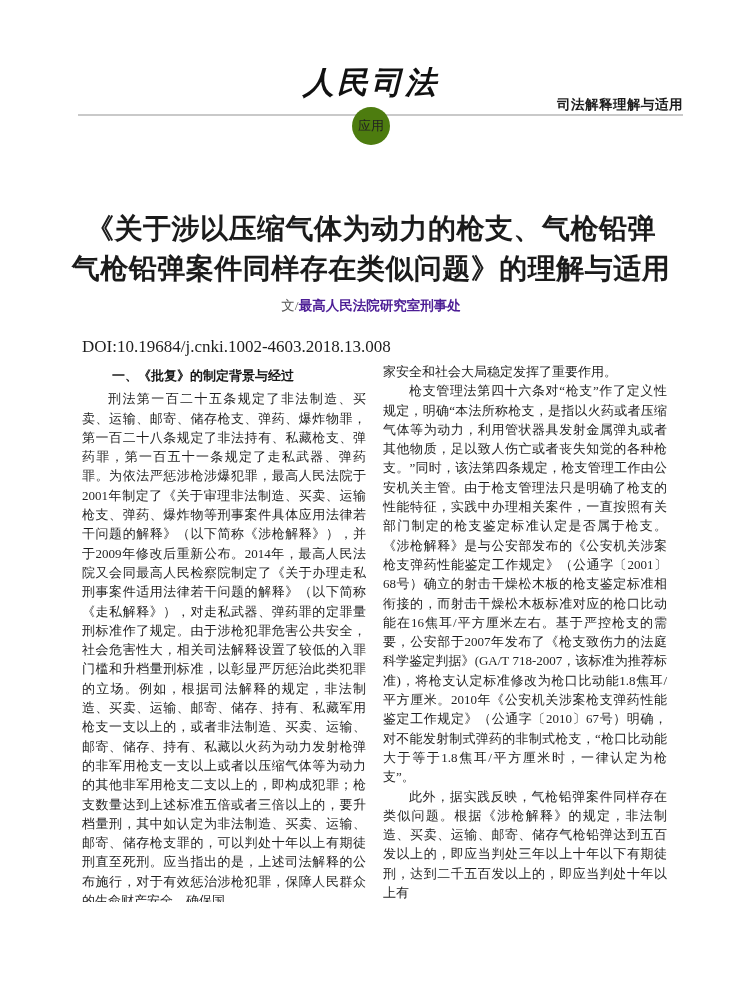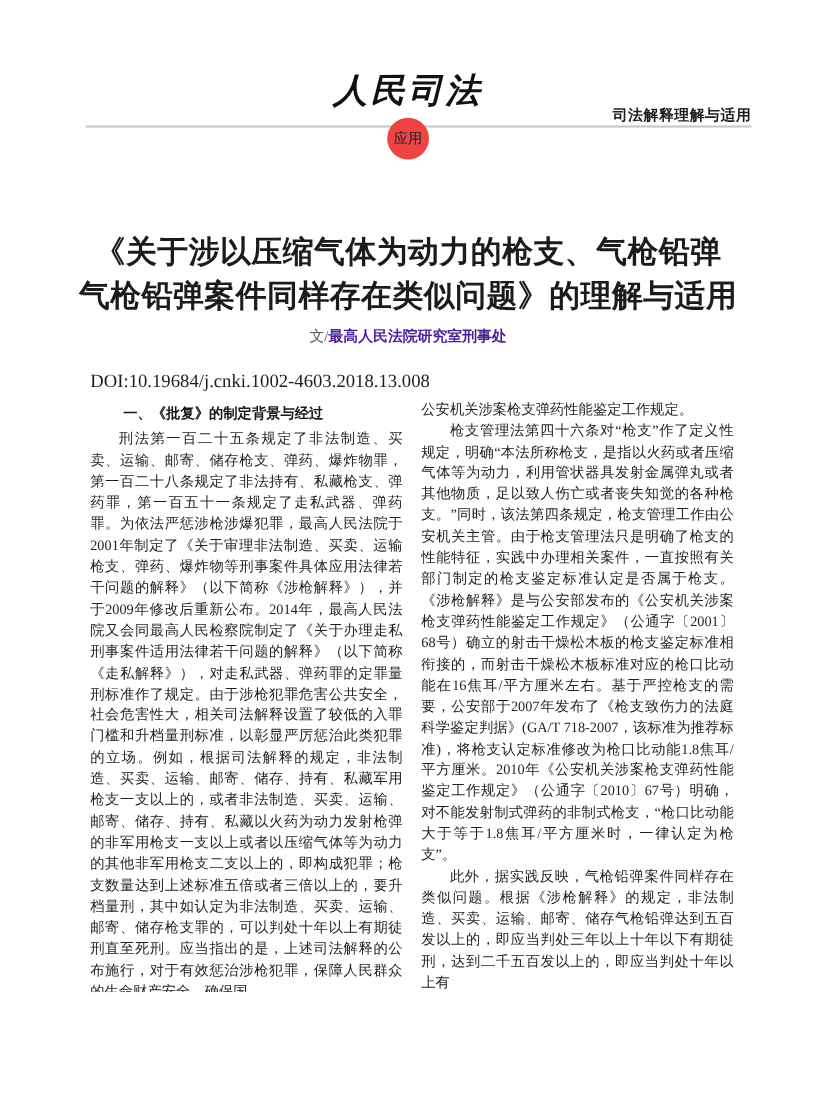--- a/index.html
+++ b/index.html
@@ -37,21 +37,21 @@
   .header-rule {
     position: absolute;
     top: 114px; left: 78px; width: 605px; height: 2px;
     background: #c9c9c9;
   }
   .app-badge {
     position: absolute;
     top: 107px; left: 352px;
     width: 38px; height: 38px;
     border-radius: 50%;
-    background: #ef4444;
+    background: #4d7c0f;
     display: flex; align-items: center; justify-content: center;
     font-family: "Liberation Sans", sans-serif;
     font-size: 13px;
     color: #222222;
     z-index: 2;
   }
 
   
   .article-title {
     position: absolute;
@@ -165,21 +165,21 @@
     <span class="prefix">文/</span><span class="name">最高人民法院研究室刑事处</span>
   </div>
   <div class="doi-line">DOI:10.19684/j.cnki.1002-4603.2018.13.008</div>
 
   <div class="body-wrap">
     <div class="text-col">
         <h3 class="body-heading">一、《批复》的制定背景与经过</h3>
         <p class="indent">刑法第一百二十五条规定了非法制造、买卖、运输、邮寄、储存枪支、弹药、爆炸物罪，第一百二十八条规定了非法持有、私藏枪支、弹药罪，第一百五十一条规定了走私武器、弹药罪。为依法严惩涉枪涉爆犯罪，最高人民法院于2001年制定了《关于审理非法制造、买卖、运输枪支、弹药、爆炸物等刑事案件具体应用法律若干问题的解释》（以下简称《涉枪解释》），并于2009年修改后重新公布。2014年，最高人民法院又会同最高人民检察院制定了《关于办理走私刑事案件适用法律若干问题的解释》（以下简称《走私解释》），对走私武器、弹药罪的定罪量刑标准作了规定。由于涉枪犯罪危害公共安全，社会危害性大，相关司法解释设置了较低的入罪门槛和升档量刑标准，以彰显严厉惩治此类犯罪的立场。例如，根据司法解释的规定，非法制造、买卖、运输、邮寄、储存、持有、私藏军用枪支一支以上的，或者非法制造、买卖、运输、邮寄、储存、持有、私藏以火药为动力发射枪弹的非军用枪支一支以上或者以压缩气体等为动力的其他非军用枪支二支以上的，即构成犯罪；枪支数量达到上述标准五倍或者三倍以上的，要升档量刑，其中如认定为非法制造、买卖、运输、邮寄、储存枪支罪的，可以判处十年以上有期徒刑直至死刑。应当指出的是，上述司法解释的公布施行，对于有效惩治涉枪犯罪，保障人民群众的生命财产安全，确保国</p>
       </div>
     <div class="text-col">
-        <p class="">公安机关涉案枪支弹药性能鉴定工作规定。</p>
+        <p class="">家安全和社会大局稳定发挥了重要作用。</p>
         <p class="indent">枪支管理法第四十六条对“枪支”作了定义性规定，明确“本法所称枪支，是指以火药或者压缩气体等为动力，利用管状器具发射金属弹丸或者其他物质，足以致人伤亡或者丧失知觉的各种枪支。”同时，该法第四条规定，枪支管理工作由公安机关主管。由于枪支管理法只是明确了枪支的性能特征，实践中办理相关案件，一直按照有关部门制定的枪支鉴定标准认定是否属于枪支。《涉枪解释》是与公安部发布的《公安机关涉案枪支弹药性能鉴定工作规定》（公通字〔2001〕68号）确立的射击干燥松木板的枪支鉴定标准相衔接的，而射击干燥松木板标准对应的枪口比动能在16焦耳/平方厘米左右。基于严控枪支的需要，公安部于2007年发布了《枪支致伤力的法庭科学鉴定判据》(GA/T 718-2007，该标准为推荐标准)，将枪支认定标准修改为枪口比动能1.8焦耳/平方厘米。2010年《公安机关涉案枪支弹药性能鉴定工作规定》（公通字〔2010〕67号）明确，对不能发射制式弹药的非制式枪支，“枪口比动能大于等于1.8焦耳/平方厘米时，一律认定为枪支”。</p>
         <p class="indent">此外，据实践反映，气枪铅弹案件同样存在类似问题。根据《涉枪解释》的规定，非法制造、买卖、运输、邮寄、储存气枪铅弹达到五百发以上的，即应当判处三年以上十年以下有期徒刑，达到二千五百发以上的，即应当判处十年以上有</p>
       </div>
   </div>
 
   <div class="footer-rule"></div>
   <div class="footer-issue">13.2018</div>
   <div class="footer-page">027</div>
 
 </div>

